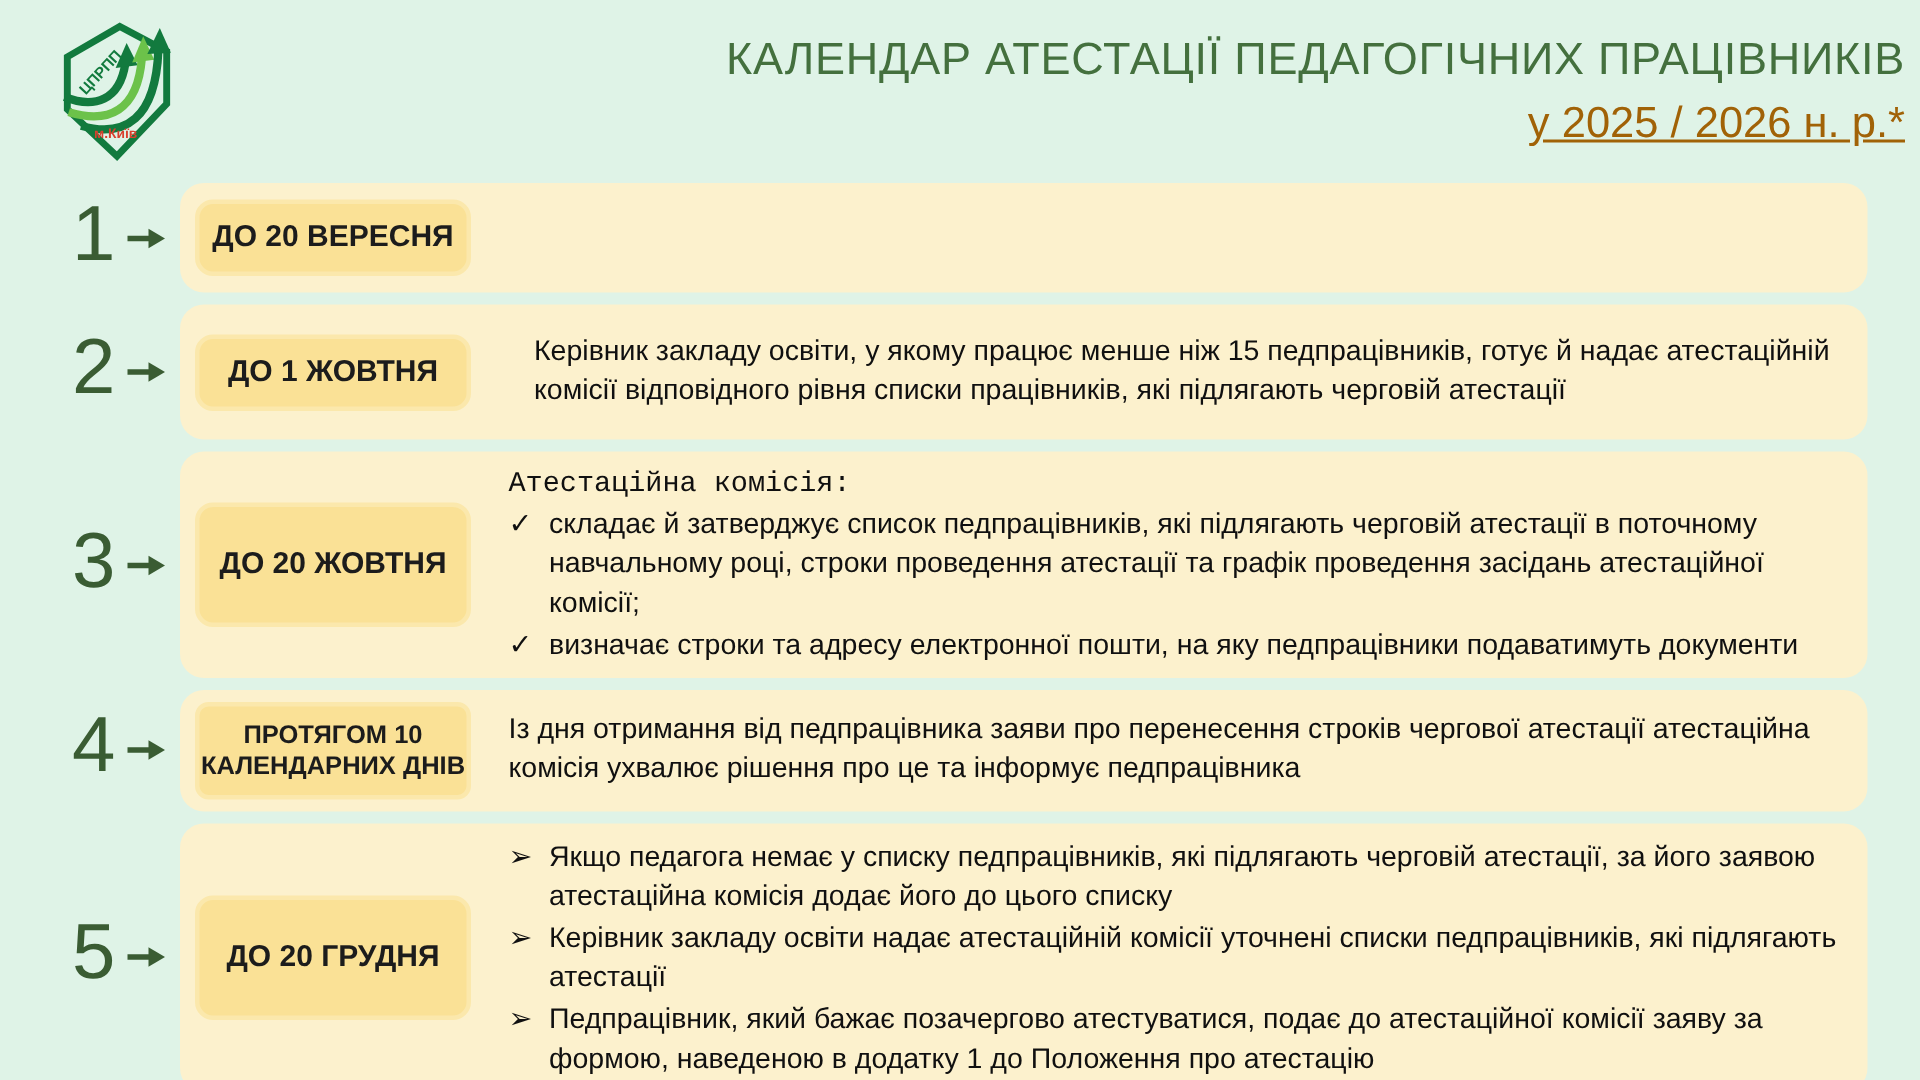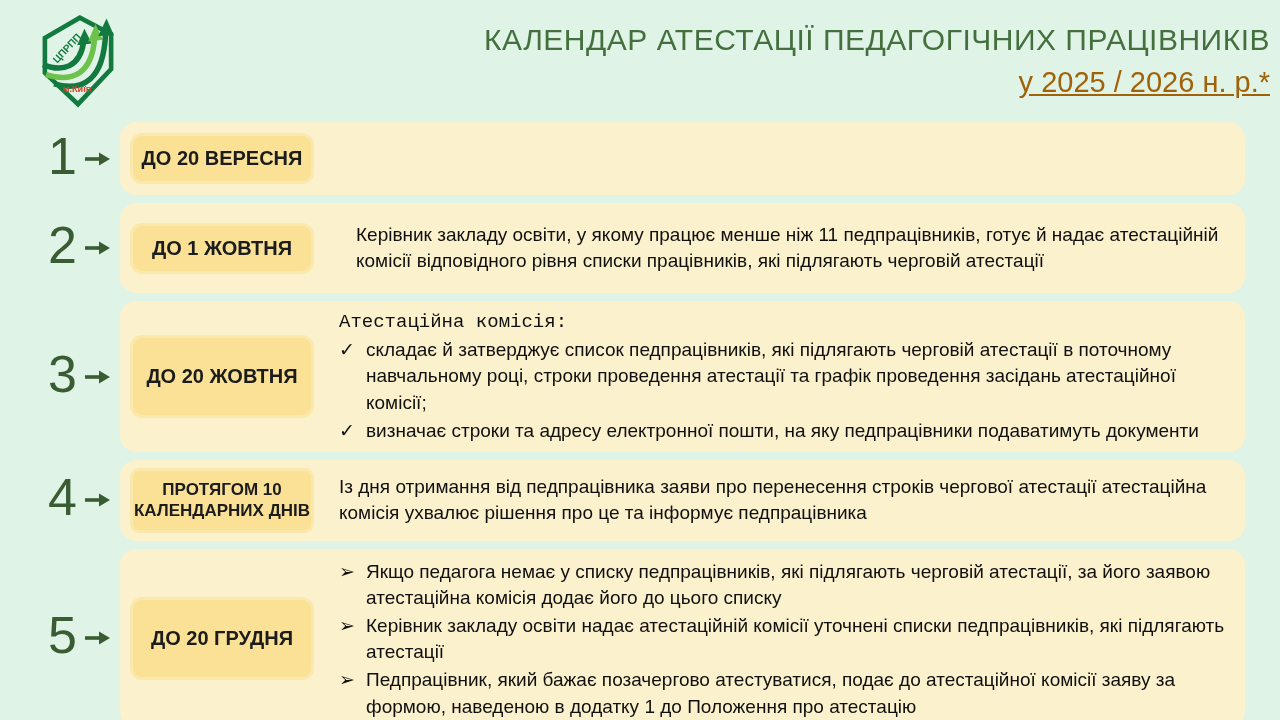--- a/index.html
+++ b/index.html
@@ -86,21 +86,21 @@
   <div class="row row-2">
     <div class="num-col">
       <span class="num">2</span>
       <svg class="arrow-icon" width="27" height="16" viewBox="0 0 27 16">
         <path d="M1,8 L17,8" stroke="#3A5C33" stroke-width="3.6"></path>
           <polygon points="15,1.5 26,8 15,14.5" fill="#3A5C33"></polygon>
       </svg>
     </div>
     <div class="panel">
       <div class="badge">ДО 1 ЖОВТНЯ</div>
-      <div class="content">Керівник закладу освіти, у якому працює менше ніж 11 педпрацівників, готує й надає атестаційній комісії відповідного рівня списки працівників, які підлягають черговій атестації</div>
+      <div class="content">Керівник закладу освіти, у якому працює менше ніж 15 педпрацівників, готує й надає атестаційній комісії відповідного рівня списки працівників, які підлягають черговій атестації</div>
     </div>
   </div>
 
   <div class="row row-3">
     <div class="num-col">
       <span class="num">3</span>
       <svg class="arrow-icon" width="27" height="16" viewBox="0 0 27 16">
         <path d="M1,8 L17,8" stroke="#3A5C33" stroke-width="3.6"></path>
           <polygon points="15,1.5 26,8 15,14.5" fill="#3A5C33"></polygon>
       </svg>

